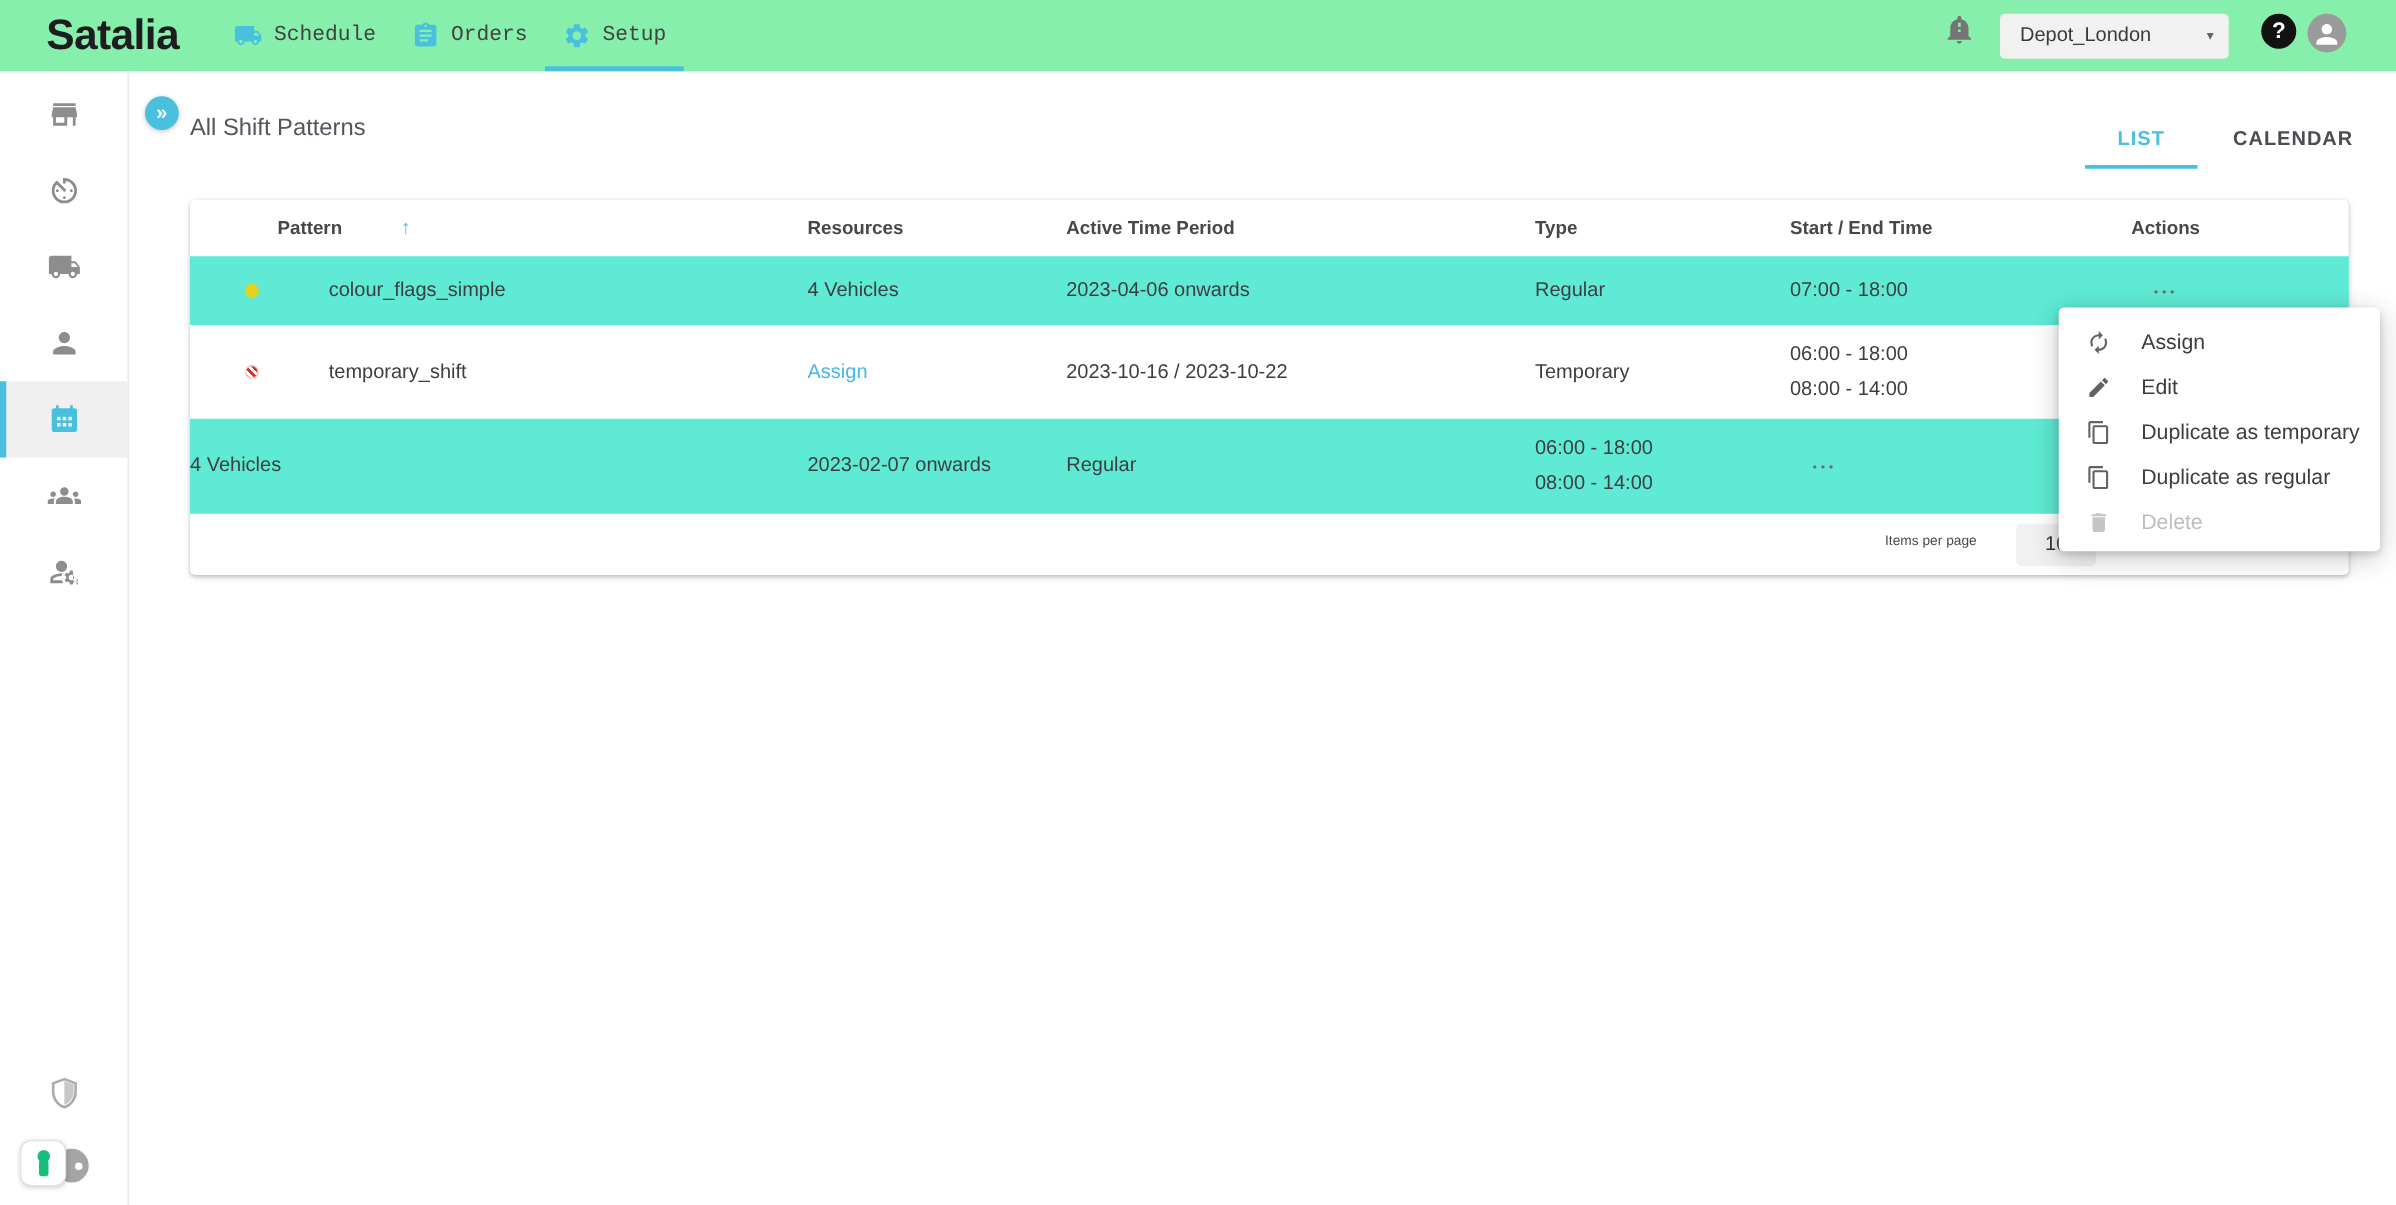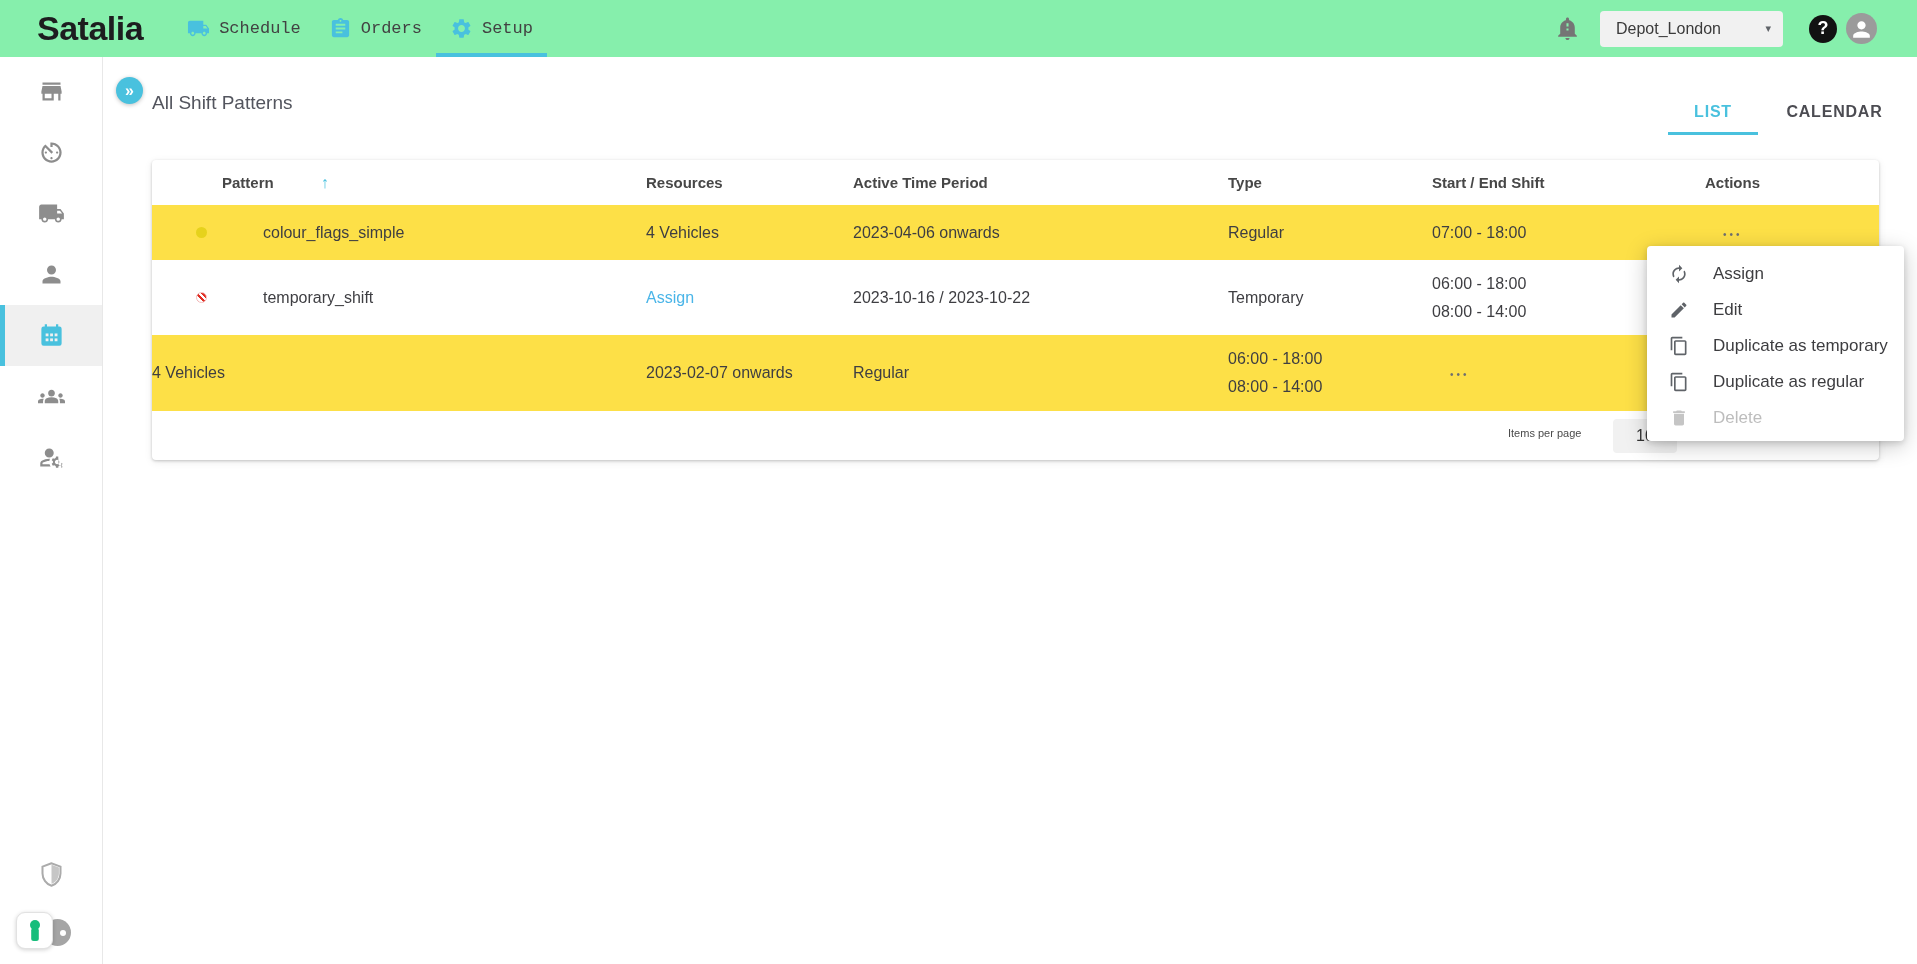--- a/index.html
+++ b/index.html
@@ -11,21 +11,21 @@
   .topbar { position:absolute; top:0; left:0; width:100%; height:57px; background:#86efac;
     display:flex; align-items:center; z-index:5; }
   .logo { margin-left:37px; font-size:34px; font-weight:700; color:#1d1d1f; letter-spacing:-0.5px; }
   .topnav { display:flex; margin-left:30px; height:57px; }
   .nav-item { position:relative; display:flex; align-items:center; gap:9px; padding:0 14px;
     height:57px; cursor:pointer; }
   .nav-item .nav-label { font-size:17px; color:#424242;font-family:Liberation Mono, monospace; }
   .nav-item svg { width:23px; height:23px; fill:#49c1de; }
   .nav-item.active::after { content:""; position:absolute; left:0; right:0; bottom:0; height:4px;
     background:#49c1de; }
-  .topbar-right { margin-left:auto; margin-right:40px; display:flex; align-items:center; }
+  .topbar-right { margin-left:auto; margin-right:40px; display:flex; }
   .bell { width:25px; height:25px; fill:#757575; margin-right:20px; cursor:pointer; }
   .depot-select { width:183px; height:36px; background:#f1f1f1; border-radius:4px; display:flex;
     align-items:center; padding:0 12px 0 16px; font-size:16px; color:#3a3a3a; cursor:pointer;
     margin-right:26px; }
   .depot-caret { margin-left:auto; color:#5f6368; font-size:11px; }
   .help-btn { width:28px; height:28px; border-radius:50%; background:#121212; color:#fff;
     font-size:18px; font-weight:700; display:flex; align-items:center; justify-content:center;
     cursor:pointer; margin-right:9px; }
   .avatar { width:31px; height:31px; border-radius:50%; background:#9b9b9b; position:relative;
     overflow:hidden; cursor:pointer; }
@@ -66,21 +66,21 @@
 
   
   .card { position:absolute; left:152px; top:160px; width:1727px; background:#fff;
     border-radius:4px; box-shadow:0 1px 3px rgba(0,0,0,.2), 0 2px 8px rgba(0,0,0,.08); z-index:1; }
   .trow { display:grid; grid-template-columns:494px 207px 375px 204px 273px 1fr; align-items:center; }
   .trow > div { overflow:hidden; white-space:nowrap; }
   .thead { height:45px; font-size:15px; font-weight:700; color:#474747; }
   .thead .c-pattern { padding-left:70px; display:flex; align-items:center; }
   .sort-arrow { color:#49c1de; margin-left:7px; font-size:16px; font-weight:400; }
   .rrow { font-size:16px; color:#3e3e42; }
-  .rrow.stripe { background:#fde047; }
+  .rrow.stripe { background:#5eead4; }
   .r1 { height:55px; } .r2 { height:75px; } .r3 { height:76px; }
   .c-pattern { display:flex; align-items:center; padding-left:44px;gap:40px; }
   .flag { width:11px; height:11px; border-radius:50%; margin-right:16px; flex:none; }
   .flag-yellow { background:#e6d21c; }
   .flag-red { background:#e02d23; }
   .flag-striped { background:repeating-linear-gradient(45deg,#e02d23 0 2px,#ffffff 2px 4.5px);
     border:0.5px solid #f3bcbc; }
   .assign-link { color:#4ab5e8; cursor:pointer; }
   .times { display:flex; flex-direction:column; justify-content:center; line-height:28px; }
   .more-btn { margin-left:18px; font-size:10px; letter-spacing:3px; color:#6f6f6f; cursor:pointer;
@@ -226,21 +226,21 @@
 
   <div class="card">
     <div class="trow thead">
       <div class="c-pattern">
         <span>Pattern</span>
         <span class="sort-arrow">↑</span>
       </div>
       <div>Resources</div>
       <div>Active Time Period</div>
       <div>Type</div>
-      <div>Start / End Shift</div>
+      <div>Start / End Time</div>
       <div>Actions</div>
     </div>
 
     <div class="trow rrow r1 stripe">
       <div class="c-pattern">
         <span class="flag flag-yellow"></span>
         <span>colour_flags_simple</span>
       </div>
       <div>4 Vehicles</div>
       <div>2023-04-06 onwards</div>

